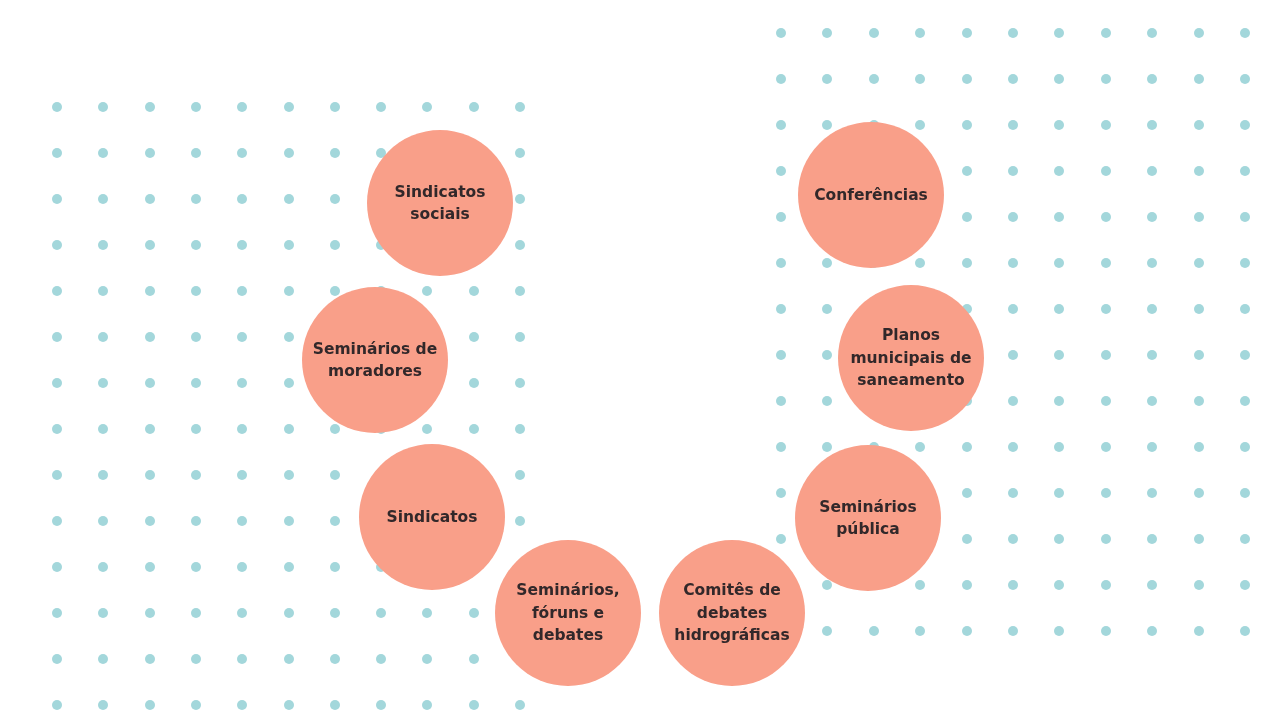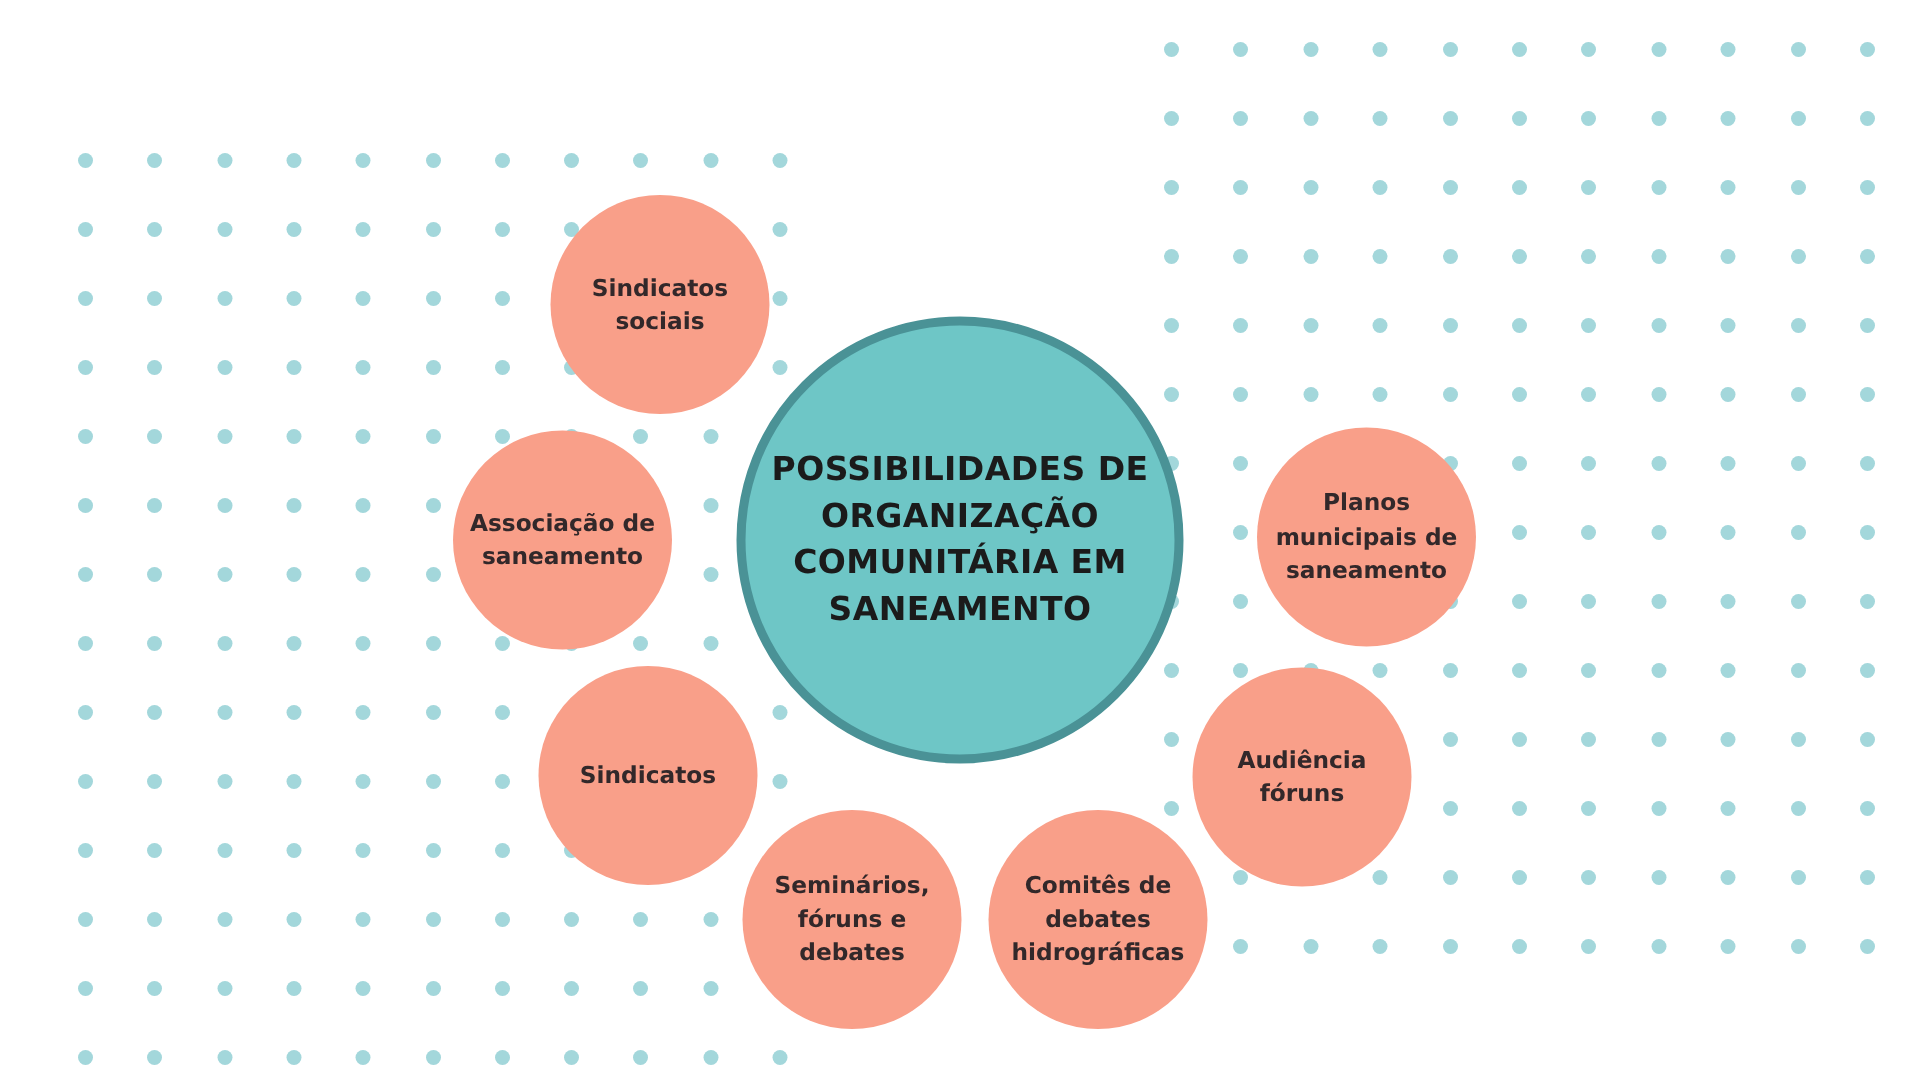--- a/index.html
+++ b/index.html
@@ -362,39 +362,39 @@
       <div class="dot" style="height: 10px; width: 10px; left: 915.2px; top: 626px;"></div>
       <div class="dot" style="height: 10px; width: 10px; left: 961.6px; top: 626px;"></div>
       <div class="dot" style="height: 10px; width: 10px; left: 1008px; top: 626px;"></div>
       <div class="dot" style="height: 10px; width: 10px; left: 1054.4px; top: 626px;"></div>
       <div class="dot" style="height: 10px; width: 10px; left: 1100.8px; top: 626px;"></div>
       <div class="dot" style="height: 10px; width: 10px; left: 1147.2px; top: 626px;"></div>
       <div class="dot" style="height: 10px; width: 10px; left: 1193.6px; top: 626px;"></div>
       <div class="dot" style="height: 10px; width: 10px; left: 1240px; top: 626px;"></div>
     </div>
 
+  <div class="node satellite s2">
+    <span>Conferências</span>
+  </div>
   <div class="node satellite s3">
     <span>Planos municipais de saneamento</span>
   </div>
   <div class="node satellite s4">
-    <span>Audiência fóruns</span>
+    <span>Seminários pública</span>
   </div>
   <div class="node satellite s5">
     <span>Comitês de debates hidrográficas</span>
   </div>
   <div class="node satellite s7">
     <span>Sindicatos</span>
   </div>
   <div class="node satellite s6">
     <span>Seminários, fóruns e debates</span>
   </div>
   <div class="node satellite s8">
-    <span>Associação de saneamento</span>
+    <span>Seminários de moradores</span>
   </div>
   <div class="node satellite s9">
     <span>Sindicatos sociais</span>
   </div>
 
-  <div class="node central">
-    <span class="central-title">POSSIBILIDADES DE ORGANIZAÇÃO COMUNITÁRIA EM SANEAMENTO</span>
-  </div>
 
 </div>
 
 </body></html>

